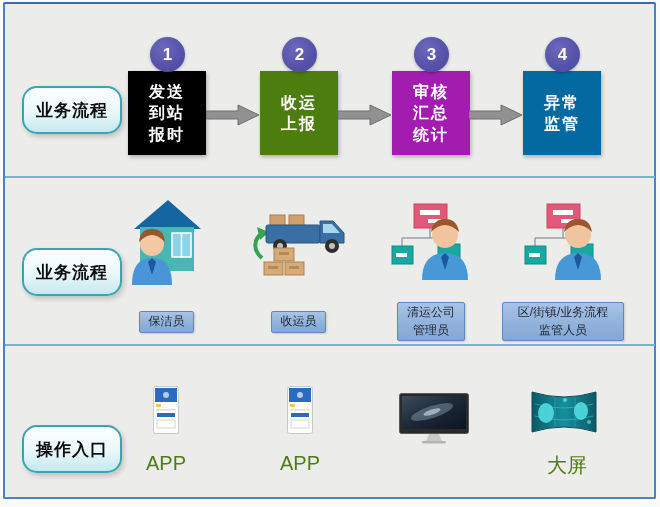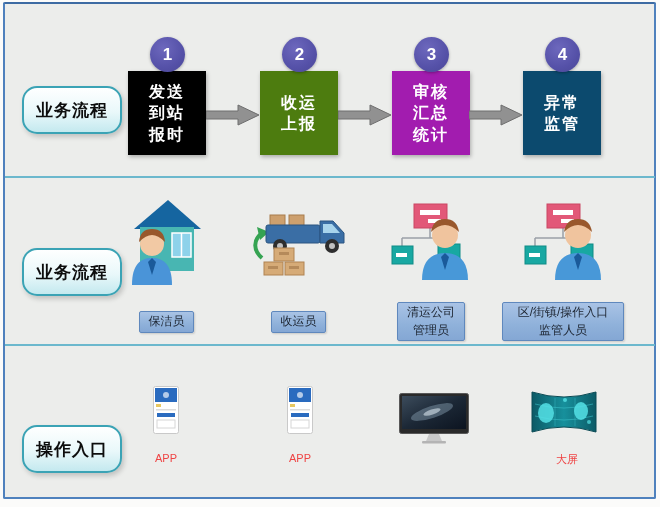--- a/index.html
+++ b/index.html
@@ -66,21 +66,21 @@
     text-align:center; white-space:pre-line; border-radius:2px;
     box-shadow:1px 1px 2px rgba(0,0,0,0.15);
   }
   #role-label-1 { left:139px; top:311px; width:55px; height:22px;font-family:Liberation Serif, serif; }
   #role-label-2 { left:271px; top:311px; width:55px; height:22px; }
   #role-label-3 { left:397px; top:302px; width:68px; height:39px; }
   #role-label-4 { left:502px; top:302px; width:122px; height:39px; }
 
   .entry-label {
     position:absolute; top:452px; width:90px;
-    text-align:center; color:#ef4444; font-size:11px;
+    text-align:center; color:#4d7c0f; font-size:20px;
   }
 </style>
 </head>
 <body>
 
 <div class="page">
   <div class="frame"></div>
   <div class="divider" id="divider-1"></div>
   <div class="divider" id="divider-2"></div>
 
@@ -95,21 +95,21 @@
   </div>
 
   <div class="step-box" style="left: 128px; background-color: #000000;">发送
 到站
 报时</div>
   <div class="step-box" style="left: 260px; background-color: #4d7c0f;">收运
 上报</div>
   <div class="step-box" style="left: 392px; background-color: #a21caf;">审核
 汇总
 统计</div>
-  <div class="step-box" style="left: 523px; background-color: #0c4a6e;">异常
+  <div class="step-box" style="left: 523px; background-color: #0369a1;">异常
 监管</div>
 
   <div class="step-circle" style="left:150px;">1</div>
   <div class="step-circle" style="left:282px;">2</div>
   <div class="step-circle" style="left:414px;">3</div>
   <div class="step-circle" style="left:545px;">4</div>
 
   <svg class="arrow" style="left:206px;" viewBox="0 0 54 22">
     <polygon points="0,7 32,7 32,1 53,11 32,21 32,15 0,15" fill="#919191" stroke="#6e6e6e" stroke-width="1"></polygon>
   </svg>
@@ -176,21 +176,21 @@
     <path d="M32,78 C32,58 42,51 55,51 C68,51 78,58 78,78 Z" fill="#4898d8"></path>
     <polygon points="55,51 51,55 55,68 59,55" fill="#1a5a9a"></polygon>
     <circle cx="55" cy="33" r="13" fill="#f0c49e"></circle>
     <path d="M41,30 Q43,17 55,17 Q67,17 69,30 Q62,23 55,23 Q48,23 41,30 Z" fill="#99582c"></path>
   </svg>
 
   <div class="role-label" id="role-label-1">保洁员</div>
   <div class="role-label" id="role-label-2">收运员</div>
   <div class="role-label" id="role-label-3">清运公司
 管理员</div>
-  <div class="role-label" id="role-label-4">区/街镇/操作入口
+  <div class="role-label" id="role-label-4">区/街镇/业务流程
 监管人员</div>
 
   <svg class="icon-abs" style="left:153px; top:386px;" width="26" height="48" viewBox="0 0 26 48">
     <rect x="0.5" y="0.5" width="25" height="47" rx="2" fill="#ffffff" stroke="#c9c9c9"></rect>
     <rect x="2" y="2" width="22" height="14" fill="#2a6bbf"></rect>
     <circle cx="13" cy="9" r="3" fill="#ffffff" opacity="0.65"></circle>
     <rect x="3" y="18" width="5" height="3" fill="#e8c860"></rect>
     <rect x="3" y="23" width="20" height="1.5" fill="#dcdcdc"></rect>
     <rect x="4" y="27" width="18" height="4" fill="#2a6bbf"></rect>
     <rect x="4" y="34" width="18" height="8" fill="#ffffff" stroke="#d6d6d6"></rect>

